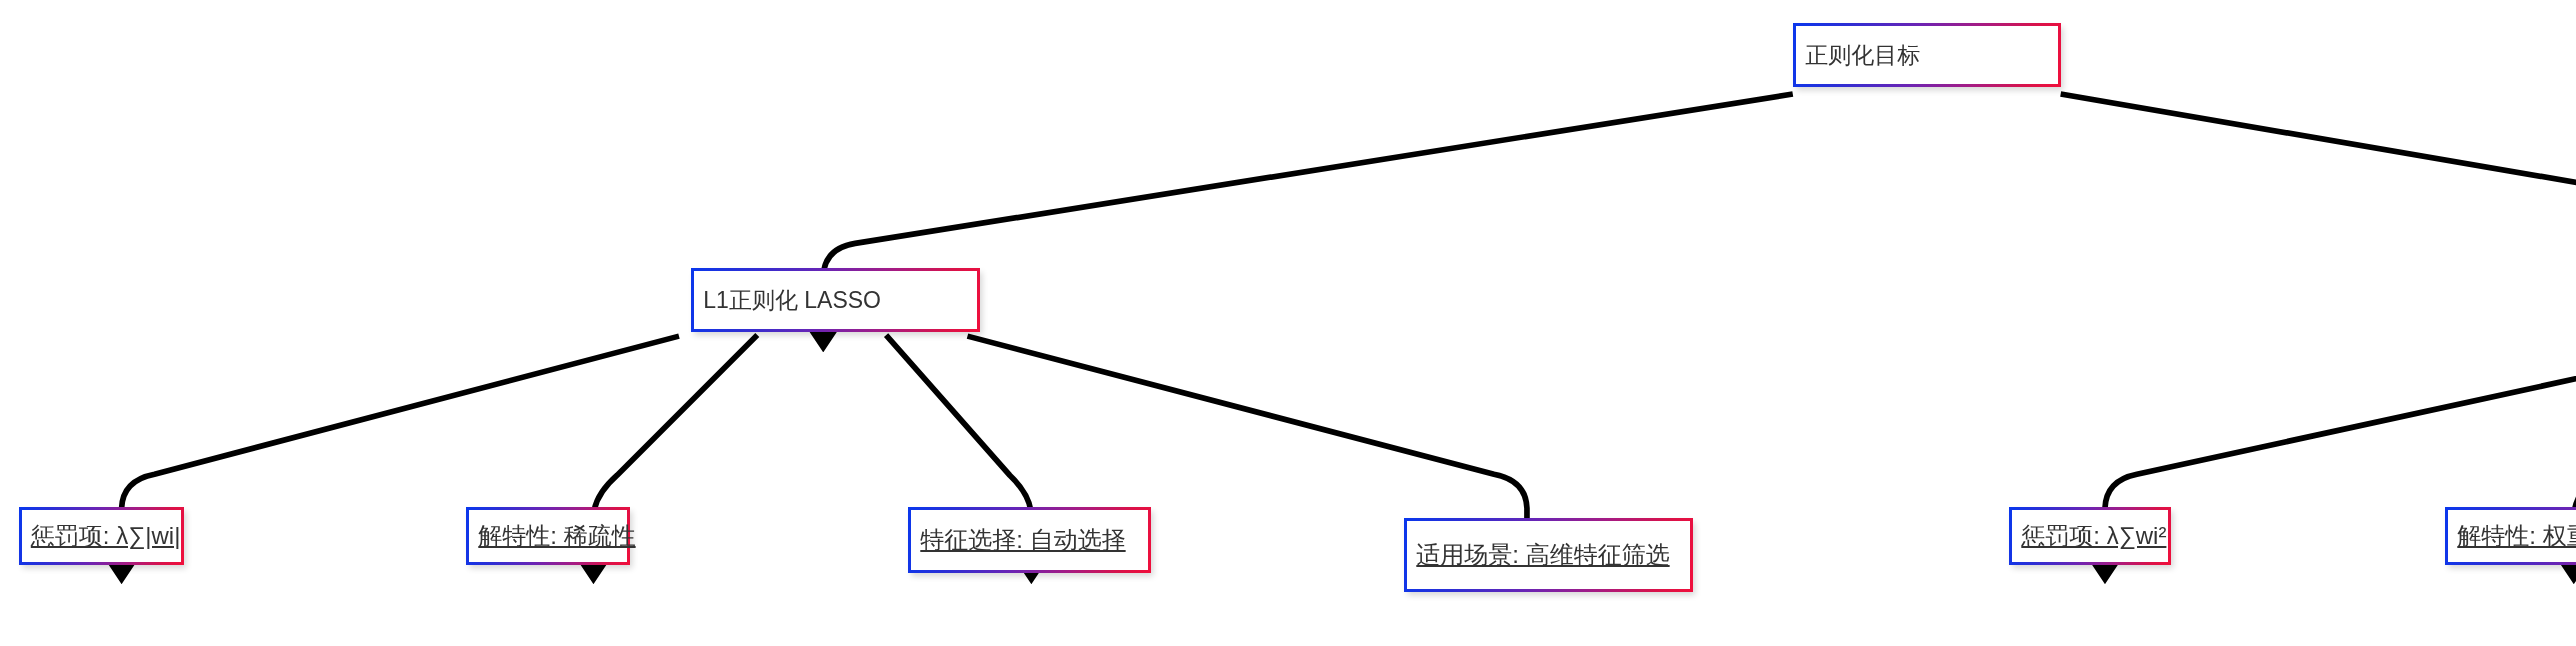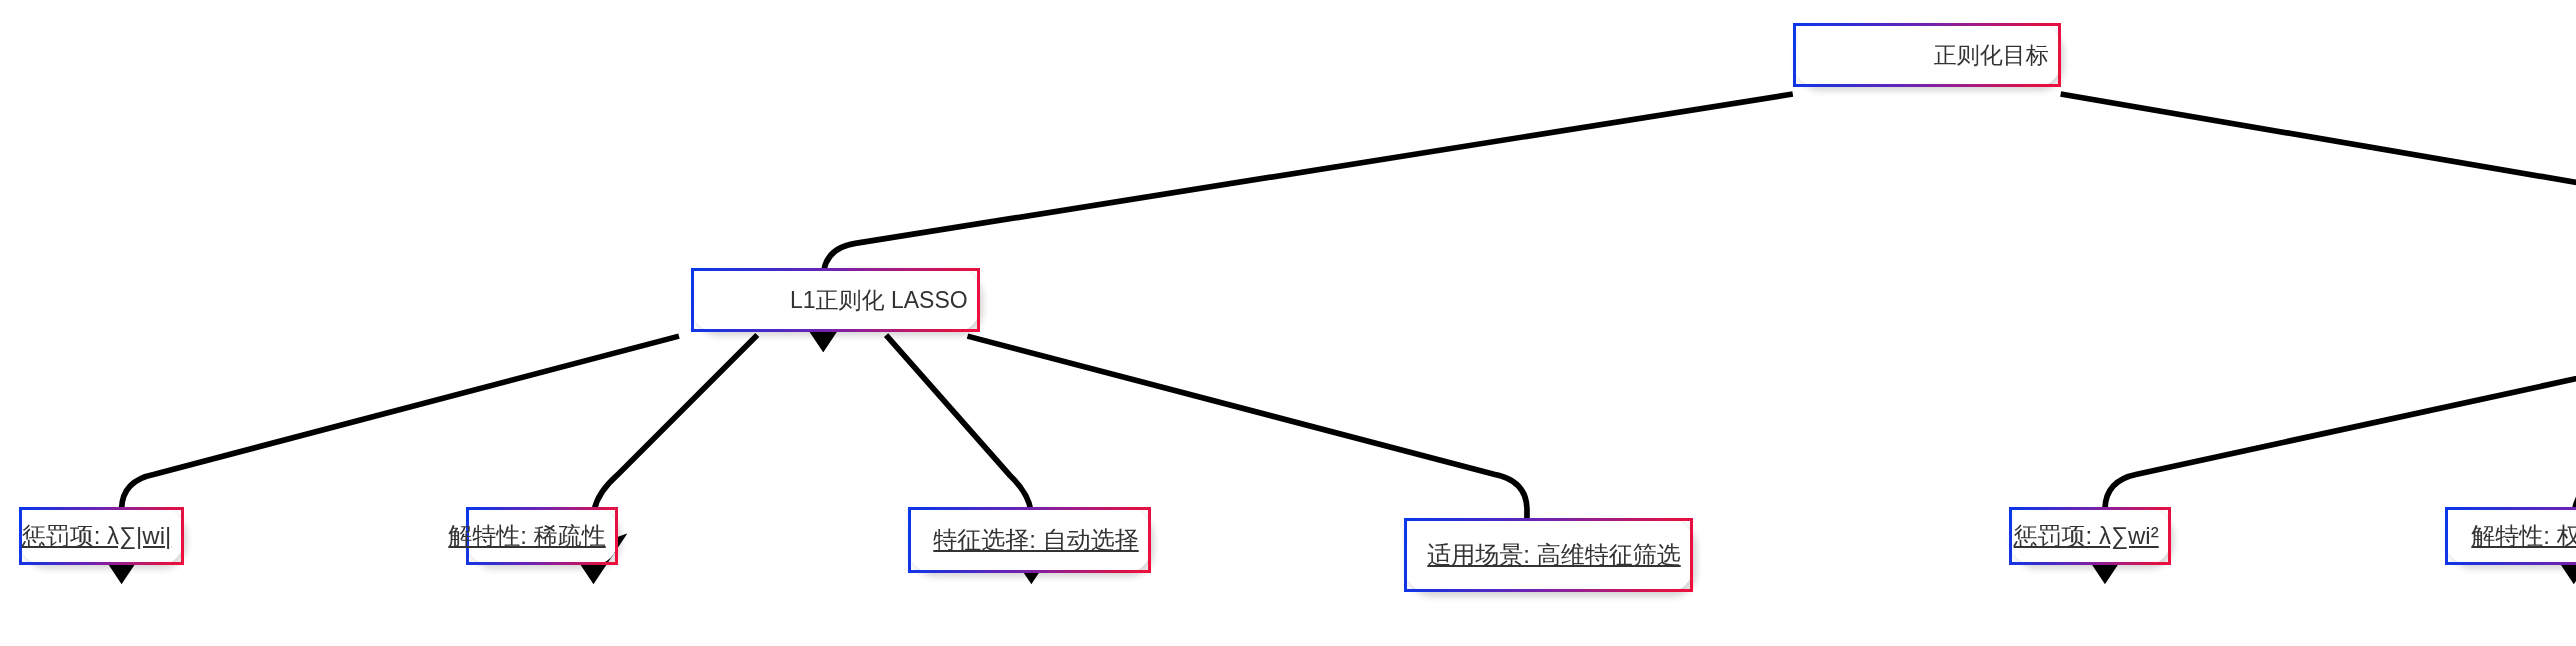--- a/index.html
+++ b/index.html
@@ -25,27 +25,26 @@
   }
   .node {
     position: absolute;
     box-sizing: border-box;
     background: #ffffff;
     border-style: solid;
     border-width: 3.6px;
     border-image: linear-gradient(100deg, #0b37ec 0%, #2a2fd6 18%, #6b24b4 45%, #a61b83 68%, #d9124a 88%, #ef0f3c 100%) 1;
     display: flex;
     align-items: center;
-    justify-content: flex-end;
+    justify-content: flex-start;
     box-shadow: 3.1px 4.1px 6.2px rgba(0,0,0,0.16);
     color: #333333;
     text-align: center;
     line-height: 1.15;
     white-space: nowrap;
-    border-radius: 25px;
   }
   .node-label {
     display: block;
     padding: 0 9.3px;
   }
   .node.level-0 .node-label,
   .node.level-1 .node-label {
     font-size: 23px;
   }
   .node.level-2 .node-label {
@@ -81,21 +80,21 @@
   <div id="nodes-layer">
       <div class="node level-0" style="left: 1793px; top: 23px; width: 268px; height: 64px;">
         <span class="node-label">正则化目标</span>
       </div>
       <div class="node level-1" style="left: 679px; top: 268px; width: 289px; height: 64px; margin-left: 12px;">
         <span class="node-label">L1正则化 LASSO</span>
       </div>
       <div class="node level-2" style="left: 18.5px; top: 507px; width: 165px; height: 58px;">
         <span class="node-label">惩罚项: λ∑|wi|</span>
       </div>
-      <div class="node level-2" style="left: 466px; top: 507px; width: 152px; height: 58px;">
+      <div class="node level-2" style="left: 466px; top: 507px; width: 164px; height: 58px;">
         <span class="node-label">解特性: 稀疏性</span>
       </div>
       <div class="node level-2" style="left: 908px; top: 507px; width: 243px; height: 66px;">
         <span class="node-label">特征选择: 自动选择</span>
       </div>
       <div class="node level-2" style="left: 1404px; top: 518px; width: 289px; height: 74px;">
         <span class="node-label">适用场景: 高维特征筛选</span>
       </div>
       <div class="node level-2" style="left: 2009px; top: 507px; width: 162px; height: 58px;">
         <span class="node-label">惩罚项: λ∑wi²</span>

